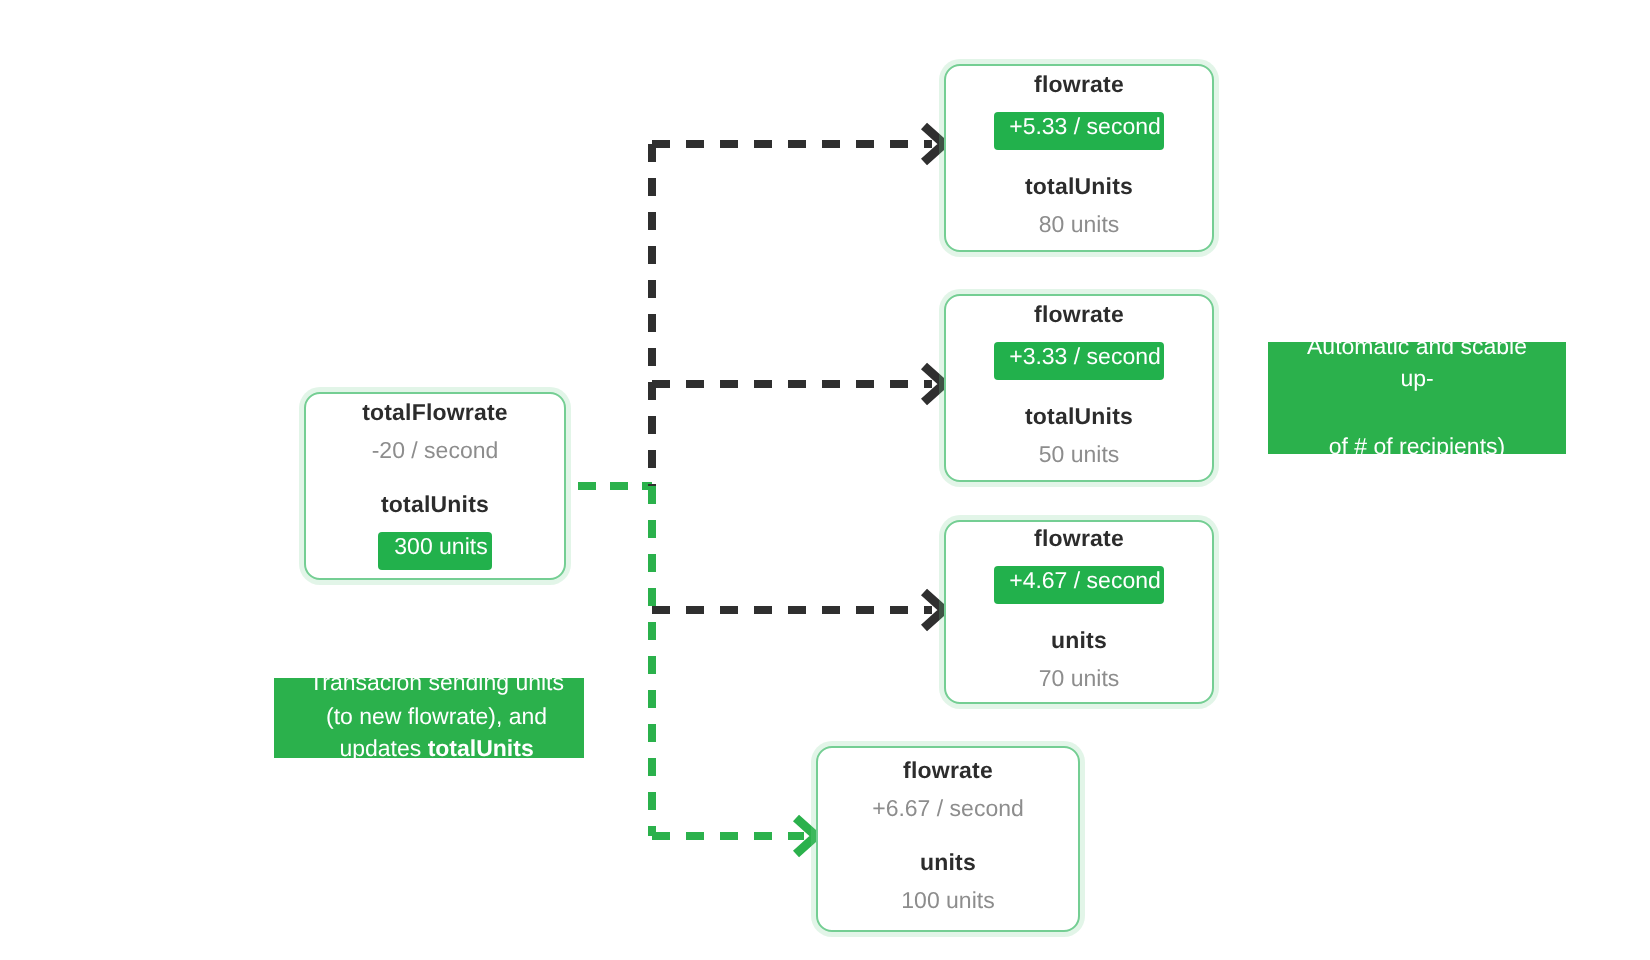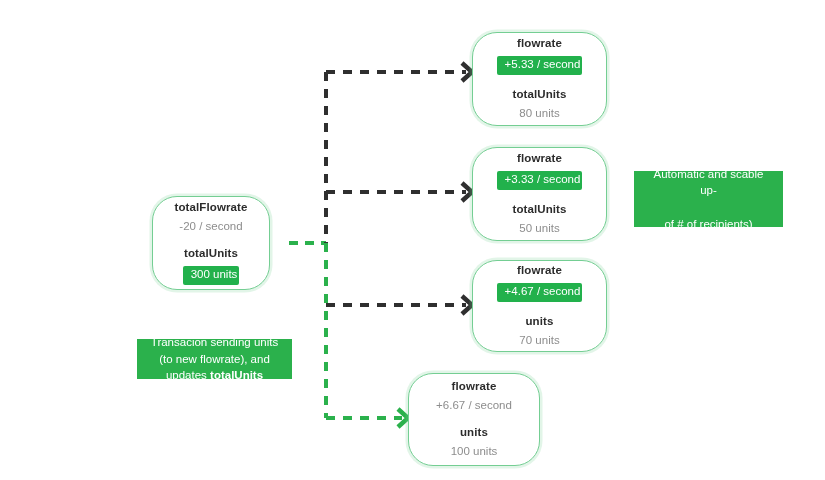--- a/index.html
+++ b/index.html
@@ -32,21 +32,21 @@
     height: 480px;
     pointer-events: none;
   }
 
   
   .card {
     position: absolute;
     box-sizing: border-box;
     background: #ffffff;
     border: 1.5px solid #74ce93;
-    border-radius: 25px;
+    border-radius: 8px;
     box-shadow: 0 0 0 2.5px rgba(124, 209, 150, 0.22);
     display: flex;
     flex-direction: column;
     align-items: center;
     justify-content: center;
     text-align: center;
   }
   .card .field-label {
     font-size: 11.5px;
     font-weight: bold;
@@ -75,21 +75,21 @@
   .note {
     position: absolute;
     box-sizing: border-box;
     background: #2bb14c;
     color: #ffffff;
     font-size: 11.5px;
     line-height: 1.45;
     text-align: center;
     display: flex;
     align-items: center;
-    justify-content: center;
+    justify-content: flex-end;
     padding: 6px 10px;
   }
   .note b {
     font-weight: bold;
   }
 </style>
 </head>
 <body>
 
 <div id="canvas">
@@ -109,21 +109,21 @@
     <path d="M 326 305 L 466 305" stroke="#2f2f2f" stroke-width="4" fill="none" stroke-dasharray="9 8" stroke-linecap="butt"></path>
 
     <path d="M 326 418 L 402 418" stroke="#2bb14c" stroke-width="4" fill="none" stroke-dasharray="9 8" stroke-linecap="butt"></path>
 
     <path d="M 462 63 L 472 72 L 462 81" stroke="#2f2f2f" stroke-width="4.5" fill="none" stroke-linecap="butt" stroke-linejoin="miter"></path>
     <path d="M 462 183 L 472 192 L 462 201" stroke="#2f2f2f" stroke-width="4.5" fill="none" stroke-linecap="butt" stroke-linejoin="miter"></path>
     <path d="M 462 296 L 472 305 L 462 314" stroke="#2f2f2f" stroke-width="4.5" fill="none" stroke-linecap="butt" stroke-linejoin="miter"></path>
     <path d="M 398 409 L 408 418 L 398 427" stroke="#2bb14c" stroke-width="4.5" fill="none" stroke-linecap="butt" stroke-linejoin="miter"></path>
   </svg>
 
-  <div class="card" style="left:152px; top:196px; width:118px; height:94px;">
+  <div class="card" style="left:152px; top:196px; width:131px; height:94px;">
     <div class="field-label">totalFlowrate</div>
     <div class="field-value">-20 / second</div>
     <div class="row-gap"></div>
     <div class="field-label">totalUnits</div>
     <div class="field-value hl">300 units</div>
   </div>
 
   <div class="card" style="left:472px; top:32px; width:135px; height:94px;">
     <div class="field-label">flowrate</div>
     <div class="field-value hl">+5.33 / second</div>

